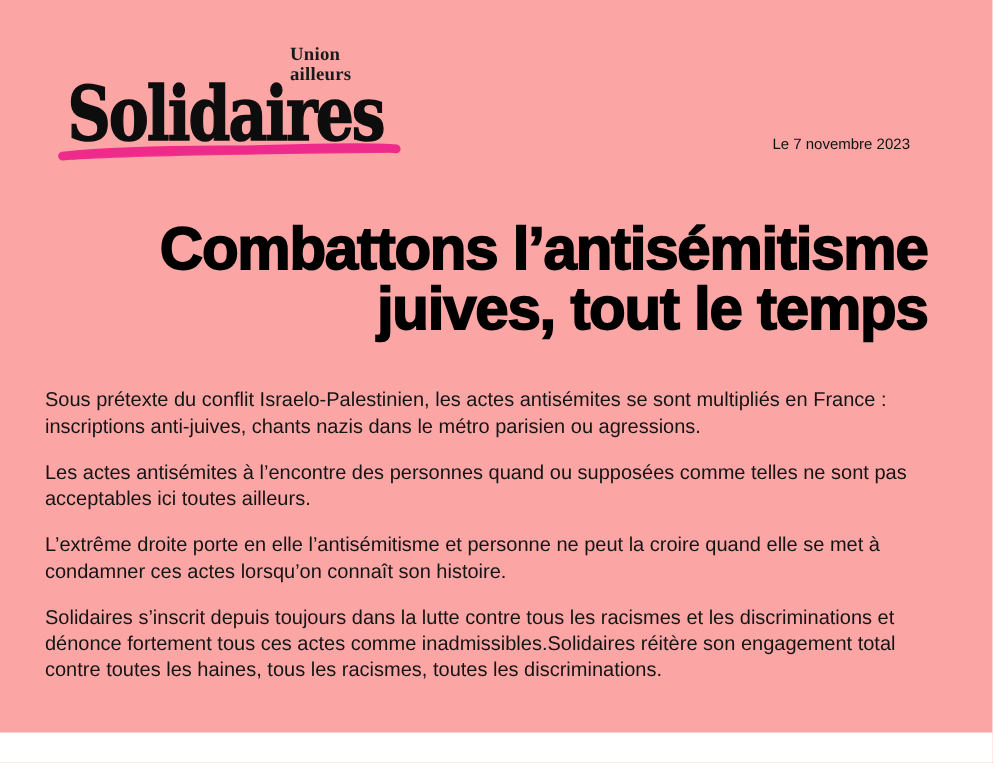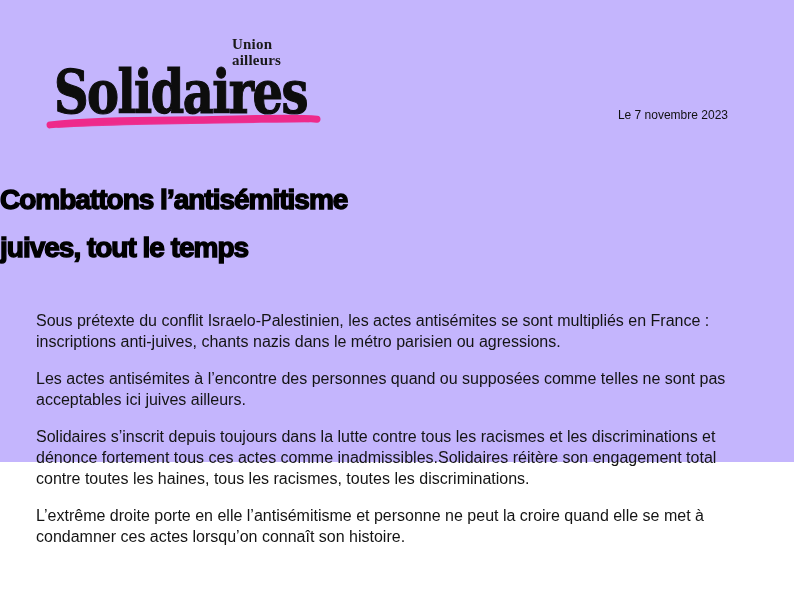--- a/index.html
+++ b/index.html
@@ -6,22 +6,22 @@
     margin: 0;
     padding: 0;
     background: #ffffff;
     width: 794px;
     height: 610px;
     overflow: hidden;
   }
   .page {
     position: relative;
     width: 794px;
-    height: 462px;
-    background: #c4b5fd;
+    height: 586px;
+    background: #fca5a5;
     font-family: "Liberation Sans", sans-serif;
     color: #141414;
     text-decoration: underline;
   }
 
   
   .logo {
     position: absolute;
     left: 54px;
     top: 34px;
@@ -73,24 +73,24 @@
   }
 
   
   .title {
     position: absolute;
     top: 176px;
     left: 0;
     right: 0;
     margin: 0;
     padding-right: 52px;
-    text-align: left;
+    text-align: right;
     font-family: "Liberation Sans", sans-serif;
     font-weight: bold;
-    font-size: 28px;
+    font-size: 48px;
     line-height: 48px;
     letter-spacing: -1px;
     color: #000000;
     -webkit-text-stroke: 1.4px #000000;
   }
   .title .title-line { display: block; }
 
   
   .body-text {
     position: absolute;
@@ -128,26 +128,26 @@
     <span class="title-line">juives, tout le temps</span>
   </h1>
 
   <div class="body-text">
     <p class="para">
       <span class="line">Sous prétexte du conflit Israelo-Palestinien, les actes antisémites se sont multipliés en France :</span>
       <span class="line">inscriptions anti-juives, chants nazis dans le métro parisien ou agressions.</span>
     </p>
     <p class="para">
       <span class="line">Les actes antisémites à l’encontre des personnes quand ou supposées comme telles ne sont pas</span>
-      <span class="line">acceptables ici juives ailleurs.</span>
+      <span class="line">acceptables ici toutes ailleurs.</span>
+    </p>
+    <p class="para">
+      <span class="line">L’extrême droite porte en elle l’antisémitisme et personne ne peut la croire quand elle se met à</span>
+      <span class="line">condamner ces actes lorsqu’on connaît son histoire.</span>
     </p>
     <p class="para">
       <span class="line">Solidaires s’inscrit depuis toujours dans la lutte contre tous les racismes et les discriminations et</span>
       <span class="line">dénonce fortement tous ces actes comme inadmissibles.Solidaires réitère son engagement total</span>
       <span class="line">contre toutes les haines, tous les racismes, toutes les discriminations.</span>
     </p>
-    <p class="para">
-      <span class="line">L’extrême droite porte en elle l’antisémitisme et personne ne peut la croire quand elle se met à</span>
-      <span class="line">condamner ces actes lorsqu’on connaît son histoire.</span>
-    </p>
   </div>
 
 </div>
 
 </body></html>

